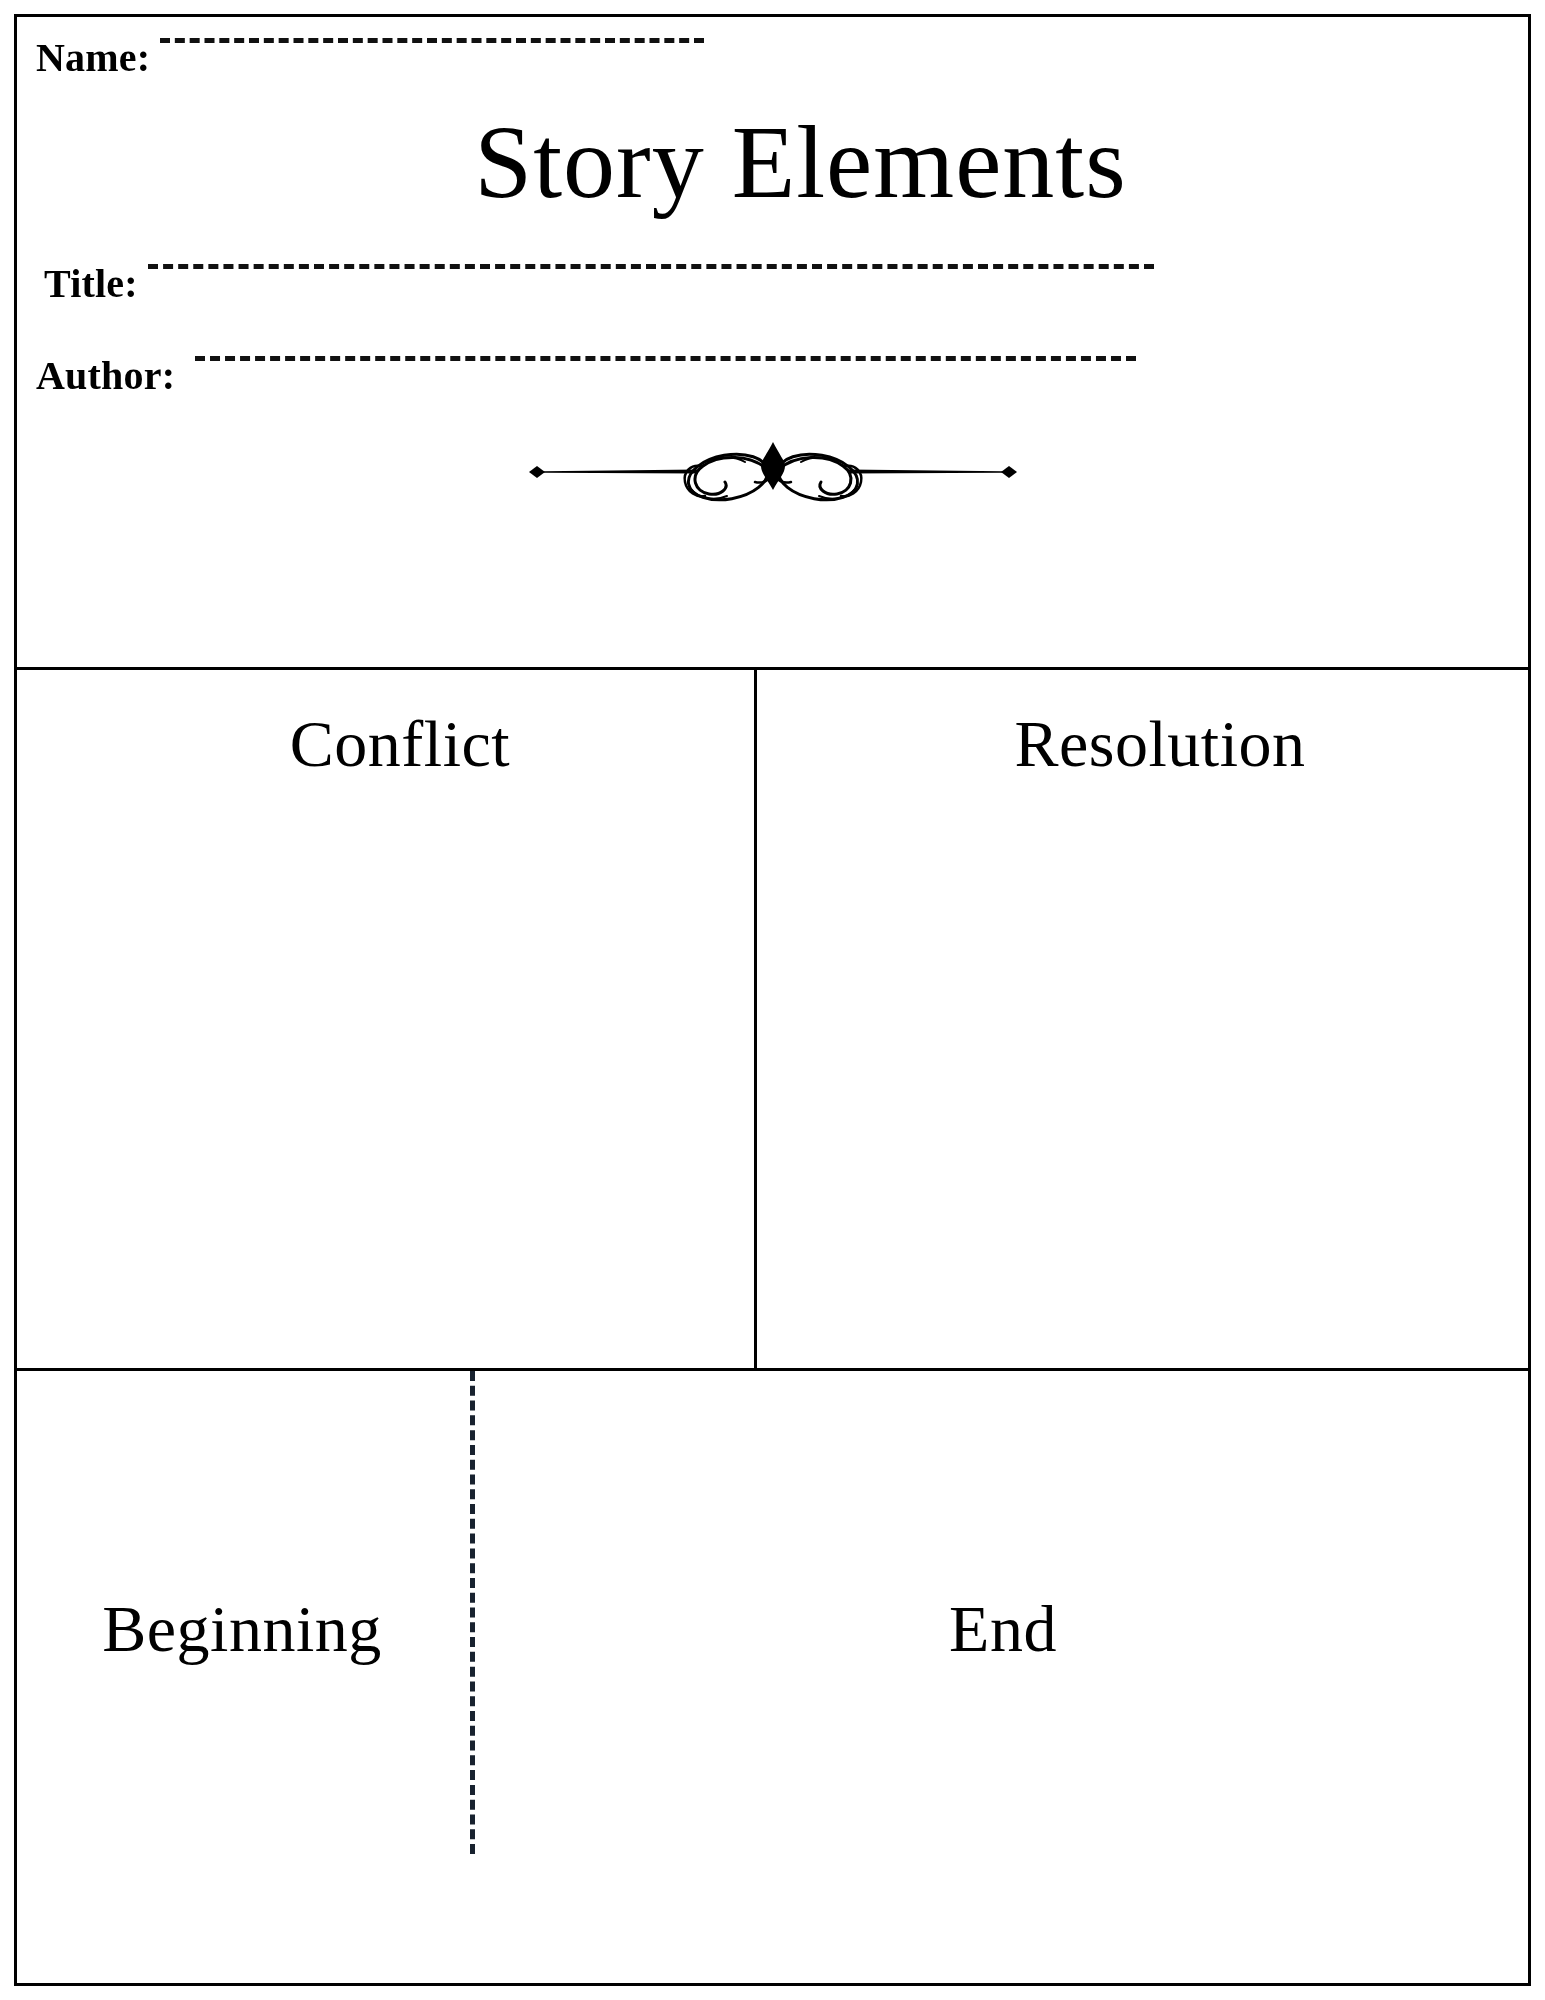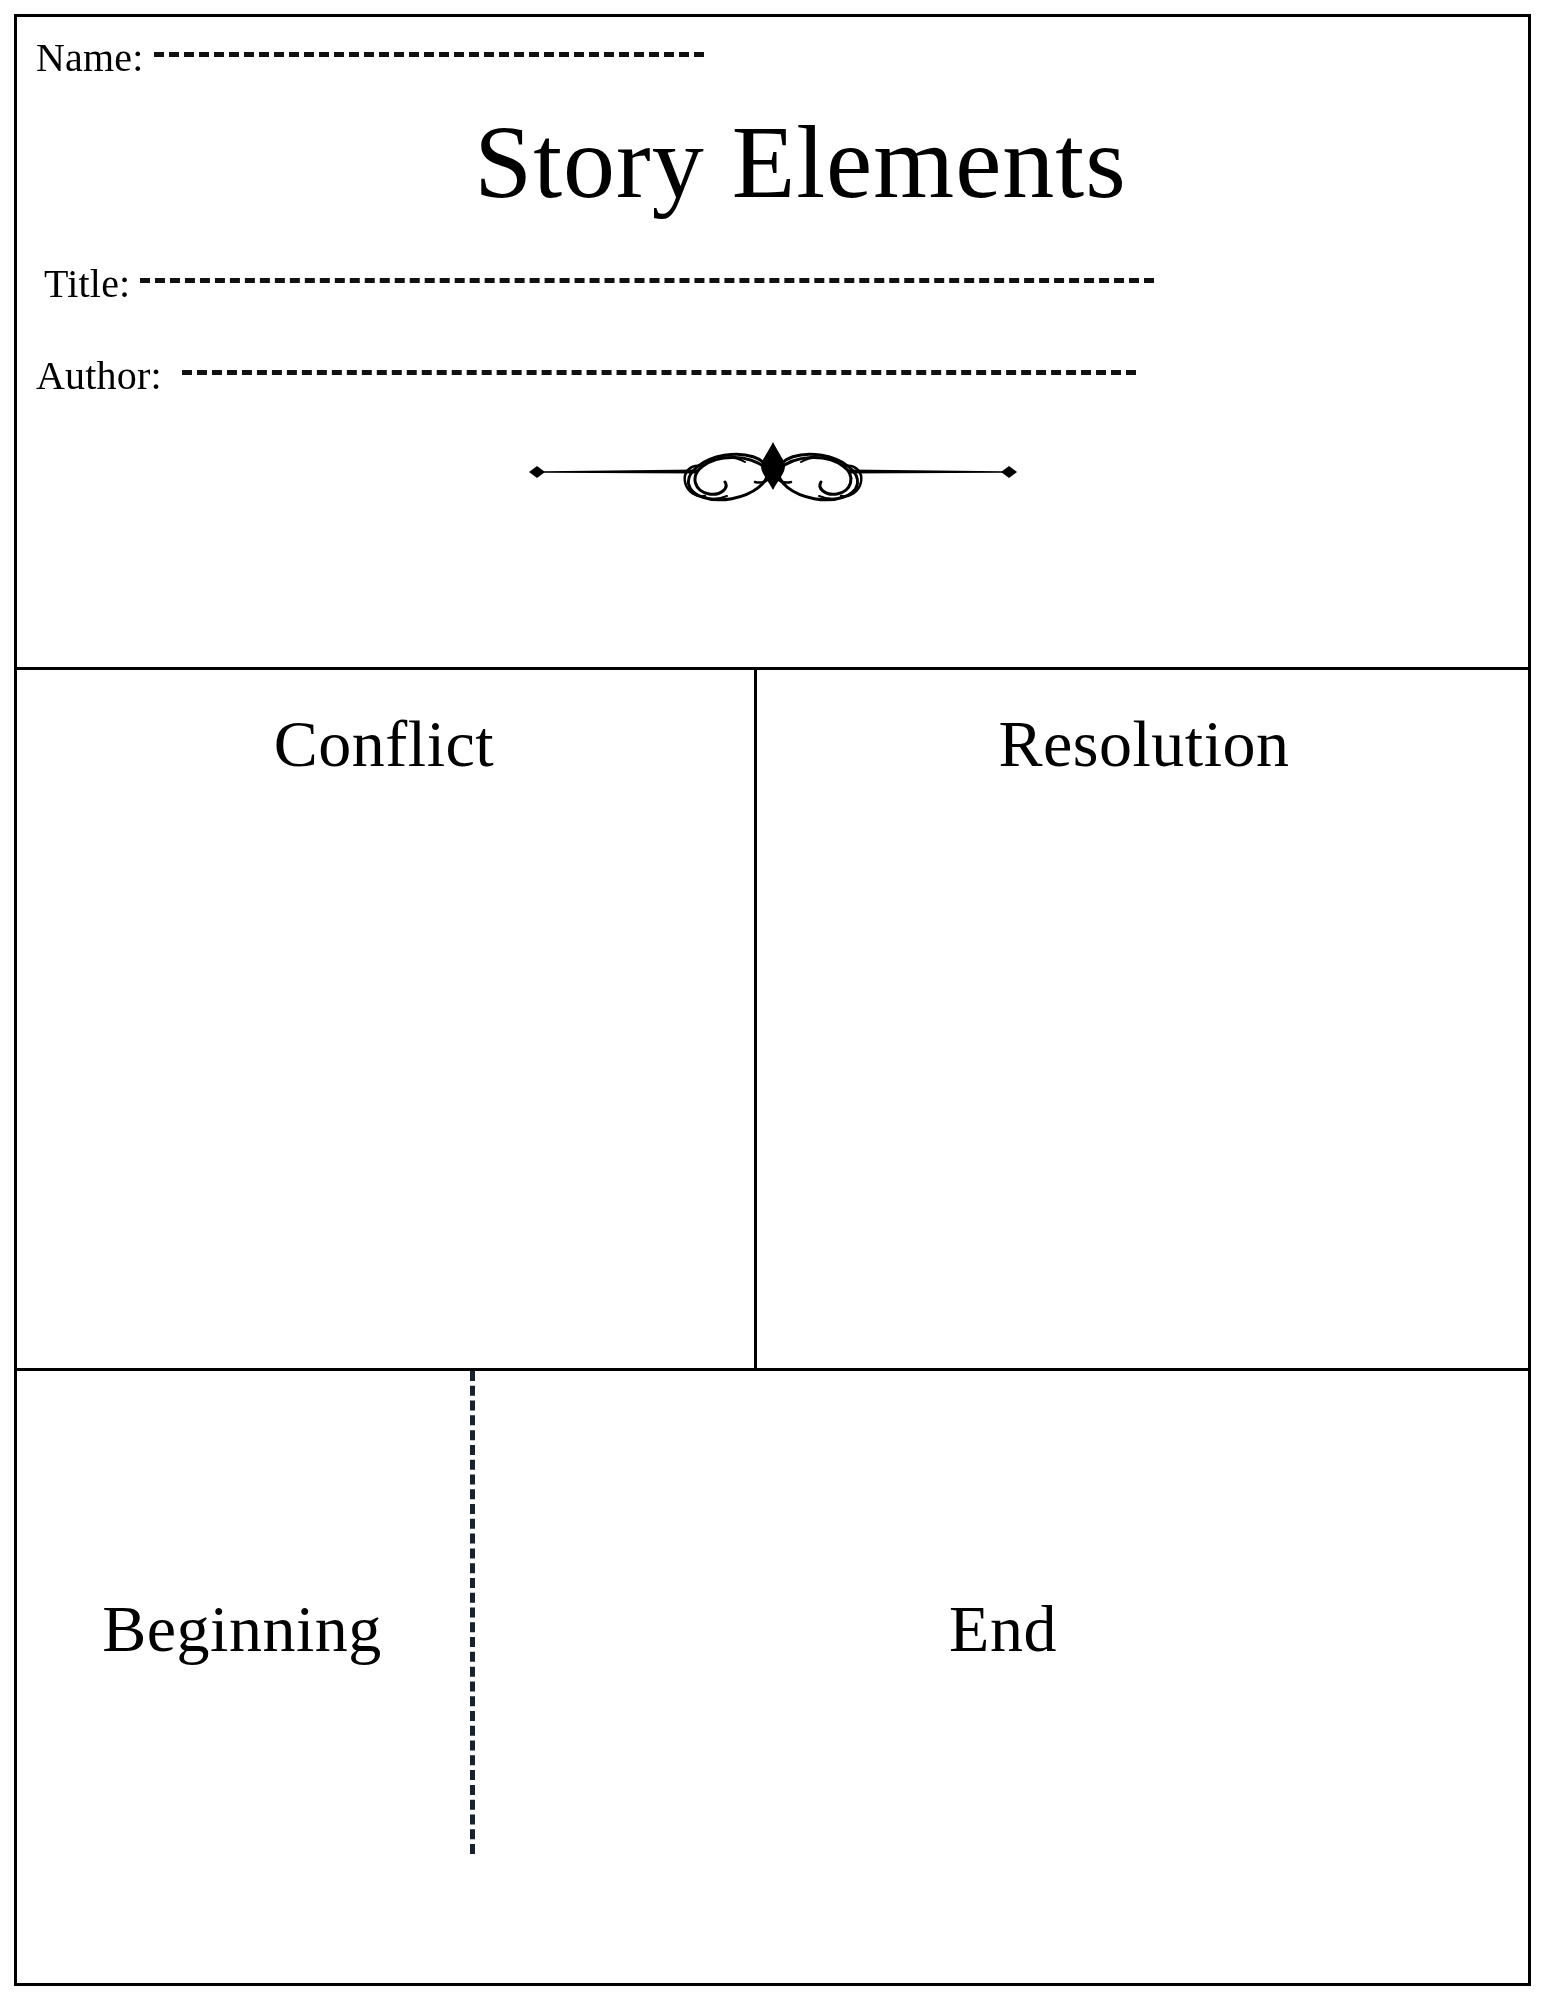--- a/index.html
+++ b/index.html
@@ -38,22 +38,23 @@
     top: 14px;
     width: 1517px;
     height: 656px;
     box-sizing: border-box;
     border-bottom: 3px solid #000000;
   }
 
   .field-row {
     position: absolute;
     display: flex;
-    align-items: center;
+    align-items: flex-start;
     white-space: nowrap;
+    font-weight: bold;
   }
 
   .field-label {
     font-size: 40px;
     line-height: 1;
     letter-spacing: 0.2px;
     font-family: "Liberation Serif", "DejaVu Serif", serif;
   }
 
   .field-rule {
@@ -114,21 +115,21 @@
   #cell-conflict {
     width: 743px;
     border-right: 3px solid #000000;
   }
   #cell-resolution {
     flex: 1 1 auto;
   }
   .cr-heading {
     position: absolute;
     top: 38px;
-    left: 0;
+    left: 16px;
     width: 100%;
     text-align: center;
     font-size: 66px;
     line-height: 1.1;
     font-family: "Liberation Serif", "DejaVu Serif", serif;
     font-weight: normal;
     margin: 0;
     letter-spacing: 0.5px;
   }
 

